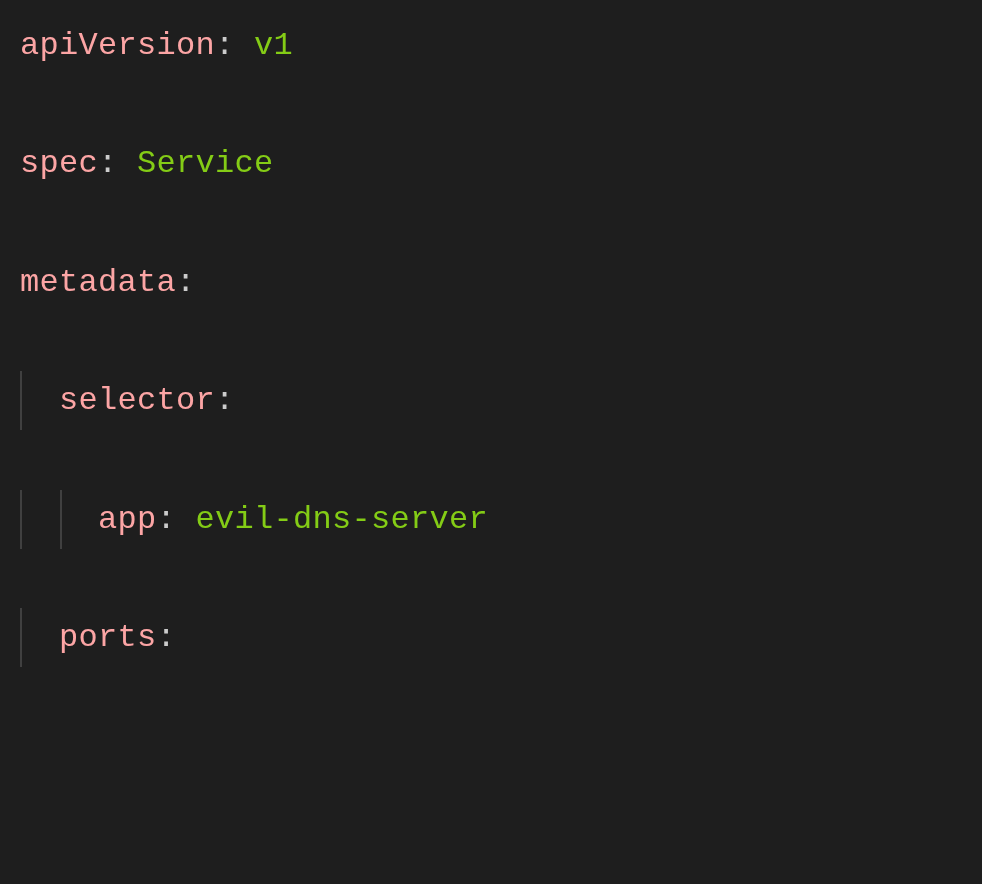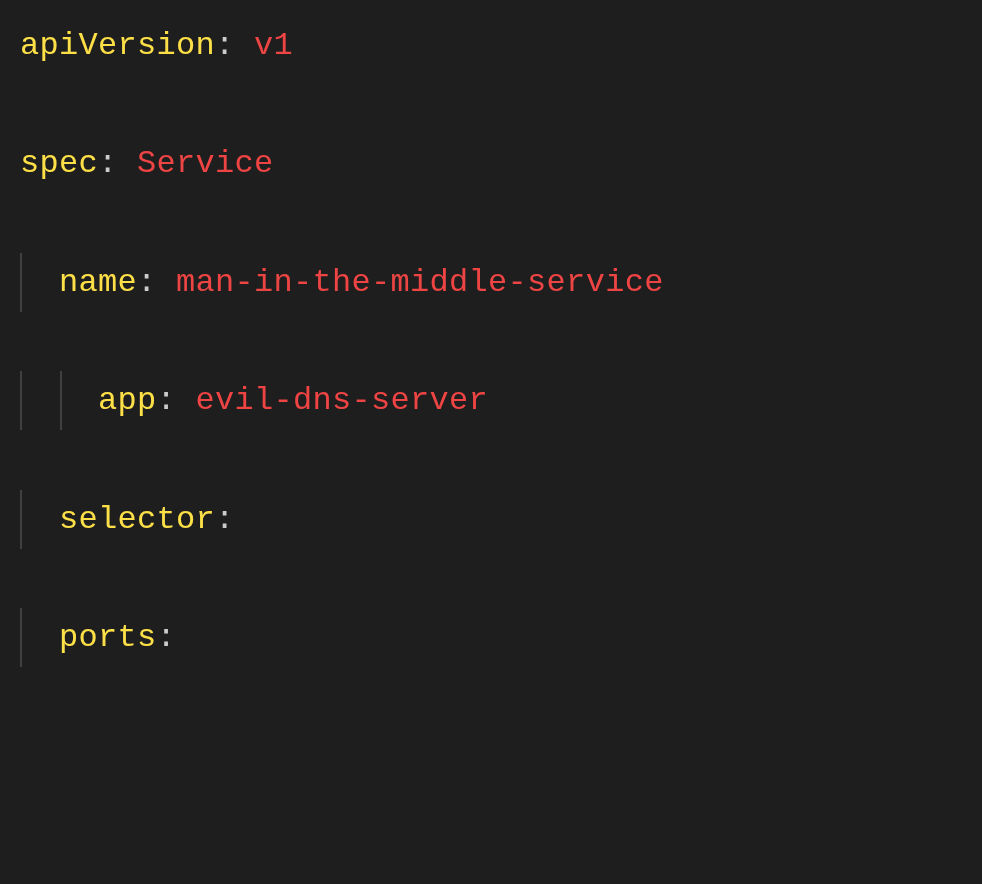--- a/index.html
+++ b/index.html
@@ -17,24 +17,24 @@
       width: 982px;
       height: 884px;
       overflow: hidden;
       letter-spacing: 0.3px;
     }
     .line {
       white-space: pre;
       position: relative;
     }
     .key {
-      color: #fde047;
+      color: #fca5a5;
     }
     .string {
-      color: #ef4444;
+      color: #84cc16;
     }
     .colon {
       color: #cccccc;
     }
     .guide {
       position: absolute;
       width: 2px;
       background-color: #404040;
       top: 0;
       bottom: 0;
@@ -44,23 +44,23 @@
     .g2 { left: 40px; }
     pre {
       font-family: inherit;
     }
   </style>
 </head>
 <body>
 
 <pre><div class="line"><span class="key">apiVersion</span><span class="colon">:</span> <span class="string">v1</span></div>
 <div class="line"><span class="key">spec</span><span class="colon">:</span> <span class="string">Service</span></div>
-<div class="line"><span class="guide g1"></span>  <span class="key">name</span><span class="colon">:</span> <span class="string">man-in-the-middle-service</span></div>
+<div class="line"><span class="key">metadata</span><span class="colon">:</span></div>
+<div class="line"><span class="guide g1"></span>  <span class="key">selector</span><span class="colon">:</span></div>
 <div class="line"><span class="guide g1"></span><span class="guide g2"></span>    <span class="key">app</span><span class="colon">:</span> <span class="string">evil-dns-server</span></div>
-<div class="line"><span class="guide g1"></span>  <span class="key">selector</span><span class="colon">:</span></div>
 <div class="line"><span class="guide g1"></span>  <span class="key">ports</span><span class="colon">:</span></div>
 
 
 
 
 
 
 </pre>
 
 </body></html>

